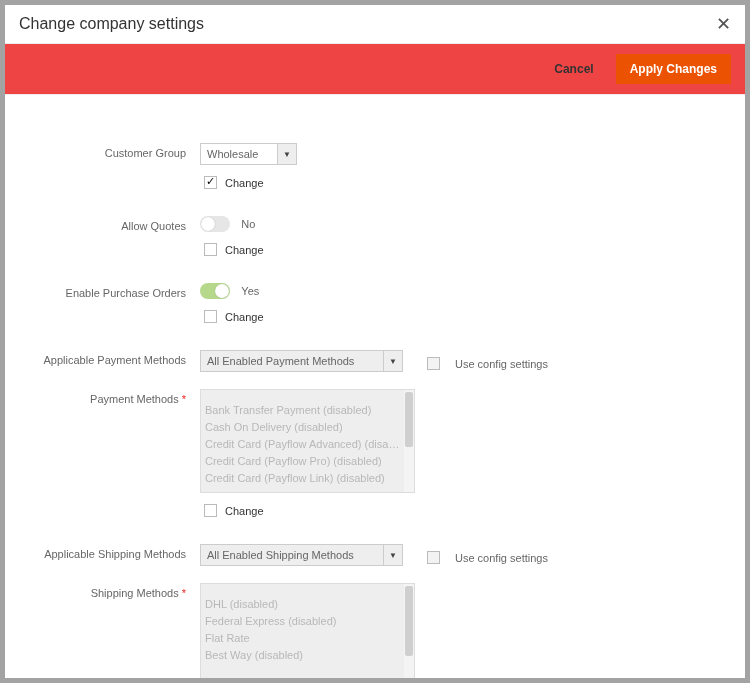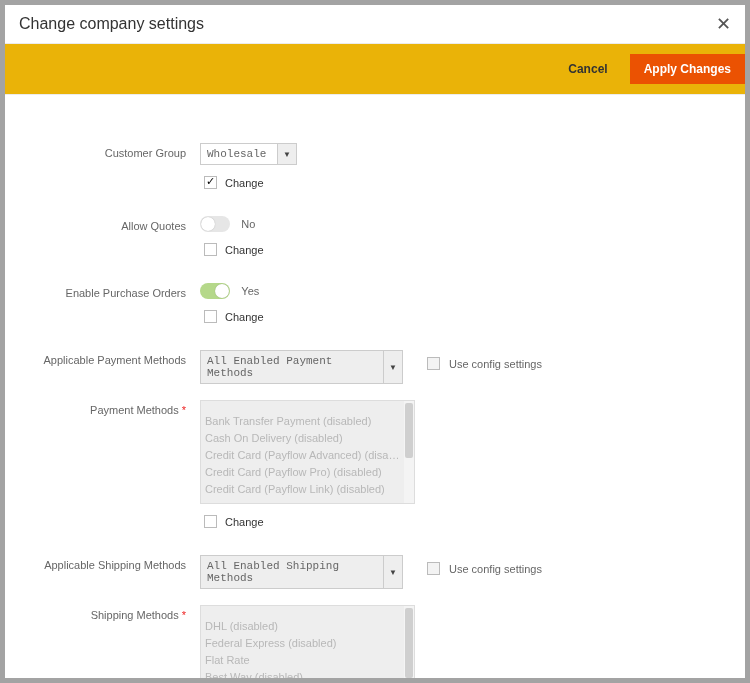--- a/index.html
+++ b/index.html
@@ -1,33 +1,33 @@
 <!DOCTYPE html>
 <html><head>
 <meta charset="utf-8">
 <style>
   html,body{margin:0;padding:0;font-family:Arial,Helvetica,sans-serif;font-size:12px;color:#333;background:#a3a3a3;}
   .outer{width:750px;height:683px;box-sizing:border-box;padding:5px;}
   .modal{background:#fff;width:100%;height:100%;box-sizing:border-box;display:flex;flex-direction:column;overflow:hidden;}
   .hdr{padding:10px 14px;display:flex;align-items:center;justify-content:space-between;gap:16px;}
   .hdr h1{margin:0;font-size:16px;font-weight:400;color:#333;}
   .close{font-size:18px;cursor:pointer;color:#555;line-height:1;}
-  .actions{background:#eab308;border-top:1px solid #ececec;border-bottom:1px solid #ececec;padding:10px 0;display:flex;justify-content:flex-end;gap:16px;align-items:center;}
+  .actions{background:#ef4444;border-top:1px solid #ececec;border-bottom:1px solid #ececec;padding:10px 14px;display:flex;justify-content:flex-end;gap:16px;align-items:center;}
   .btn-cancel{background:none;border:none;font-weight:700;font-size:12px;cursor:pointer;color:#333;}
   .btn-apply{background:#eb5202;color:#fff;border:none;font-weight:700;font-size:12px;padding:8px 14px;cursor:pointer;}
   .body{flex:1;overflow:auto;padding:24px 20px 20px 20px;}
   .row{display:flex;align-items:flex-start;margin-bottom:8px;}
   .row.gap-top{margin-top:24px;}
   .lab{width:175px;text-align:right;color:#666;font-size:11px;padding-top:4px;padding-right:14px;box-sizing:border-box;}
   .ctl{flex:0 0 auto;max-width:230px;}
-  .extra{margin-left:20px;display:flex;align-items:center;gap:6px;color:#666;font-size:11px;padding-top:4px;}
+  .extra{margin-left:20px;display:flex;align-items:center;gap:12px;color:#666;font-size:11px;padding-top:4px;}
   .req{color:#e22;margin-left:3px;}
   .sub{margin-left:175px;display:flex;align-items:center;gap:5px;color:#333;font-size:11px;margin-bottom:6px;}
   .sel{display:flex;}
-  .sel select,.sel .fake-sel{border:1px solid #ccc;background:#eee;color:#666;font-size:11px;padding:4px 6px;min-width:78px;box-sizing:border-box;font-family:Liberation Mono, monospace;}
+  .sel select,.sel .fake-sel{border:1px solid #ccc;background:#eee;color:#666;font-size:11px;padding:4px 6px;min-width:78px;box-sizing:border-box;}
   .sel .dd{border:1px solid #ccc;border-left:none;background:#eee;width:18px;display:flex;align-items:center;justify-content:center;font-size:8px;color:#444;cursor:pointer;}
   .fake-sel{width:184px;display:inline-block;}
   .cb{appearance:none;width:13px;height:13px;border:1px solid #bbb;background:#fff;position:relative;cursor:pointer;}
   .cb:checked::after{content:"\2713";position:absolute;top:-2px;left:1px;font-size:11px;color:#000;}
   .cb[disabled]{background:#f3f3f3;cursor:default;}
   .toggle{width:30px;height:16px;border-radius:8px;position:relative;display:inline-block;vertical-align:middle;cursor:pointer;}
   .toggle.off{background:#e6e6e6;}
   .toggle.on{background:#b5d88a;}
   .knob{position:absolute;top:1px;width:14px;height:14px;border-radius:50%;background:#fff;box-shadow:0 0 1px rgba(0,0,0,.3);}
   .toggle.off .knob{left:1px;}

